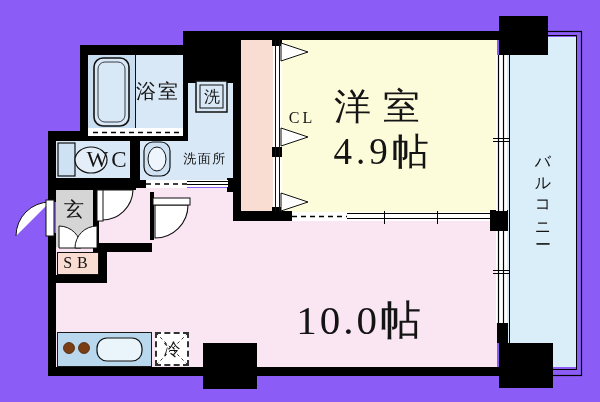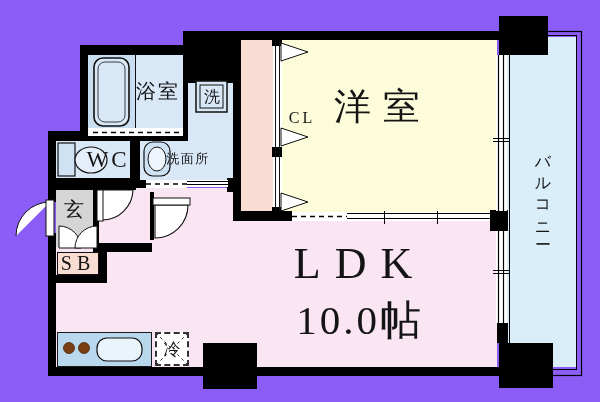--- a/index.html
+++ b/index.html
@@ -133,23 +133,23 @@
     <circle cx="84" cy="348" r="5.5" fill="#7b3e12" stroke="#4a2408" stroke-width="0.8"></circle>
     <rect x="97" y="338" width="45" height="23" rx="10" fill="#e9f4fb" stroke="#111" stroke-width="1.2"></rect>
 
     <line x1="156" y1="333" x2="188" y2="365" stroke="#333" stroke-width="1" stroke-dasharray="3,3"></line>
     <line x1="188" y1="333" x2="156" y2="365" stroke="#333" stroke-width="1" stroke-dasharray="3,3"></line>
   </svg>
 
   <div class="lbl" style="left:158px;top:91px;font-size:20px;letter-spacing:2px;">浴室</div>
   <div class="lbl" style="left:212px;top:97px;font-size:16px;">洗</div>
   <div class="lbl" style="left:108px;top:159px;font-size:23px;letter-spacing:3px;">WC</div>
-  <div class="lbl" style="left:188px;top:158px;font-size:13px;letter-spacing:1.5px;">洗面所</div>
+  <div class="lbl" style="left:205px;top:158px;font-size:13px;letter-spacing:1.5px;">洗面所</div>
   <div class="lbl" style="left:258px;top:118px;font-size:16px;letter-spacing:3px;margin-left:44px;">CL</div>
   <div class="lbl" style="left:383px;top:100px;font-size:37px;letter-spacing:12px;margin-top:6px;">洋室</div>
+  <div class="lbl" style="left:383px;top:151px;font-size:37px;letter-spacing:4px;">4.9帖</div>
   <div class="lbl v" style="left:543px;top:192px;font-size:16px;letter-spacing:5px;">バルコニー</div>
   <div class="lbl" style="left:74px;top:209px;font-size:20px;">玄</div>
-  <div class="lbl" style="left:78px;top:263px;font-size:20px;letter-spacing:5px;text-align:center;">SB</div>
-  <div class="lbl" style="left:360px;top:264px;font-size:44px;letter-spacing:14px;">LDK</div>
+  <div class="lbl" style="left:78px;top:263px;font-size:16px;letter-spacing:5px;text-align:center;">SB</div>
   <div class="lbl" style="left:360px;top:320px;font-size:41px;letter-spacing:3px;">10.0帖</div>
   <div class="lbl" style="left:172px;top:349px;font-size:17px;">冷</div>
 
 </div>
 
 </body></html>

